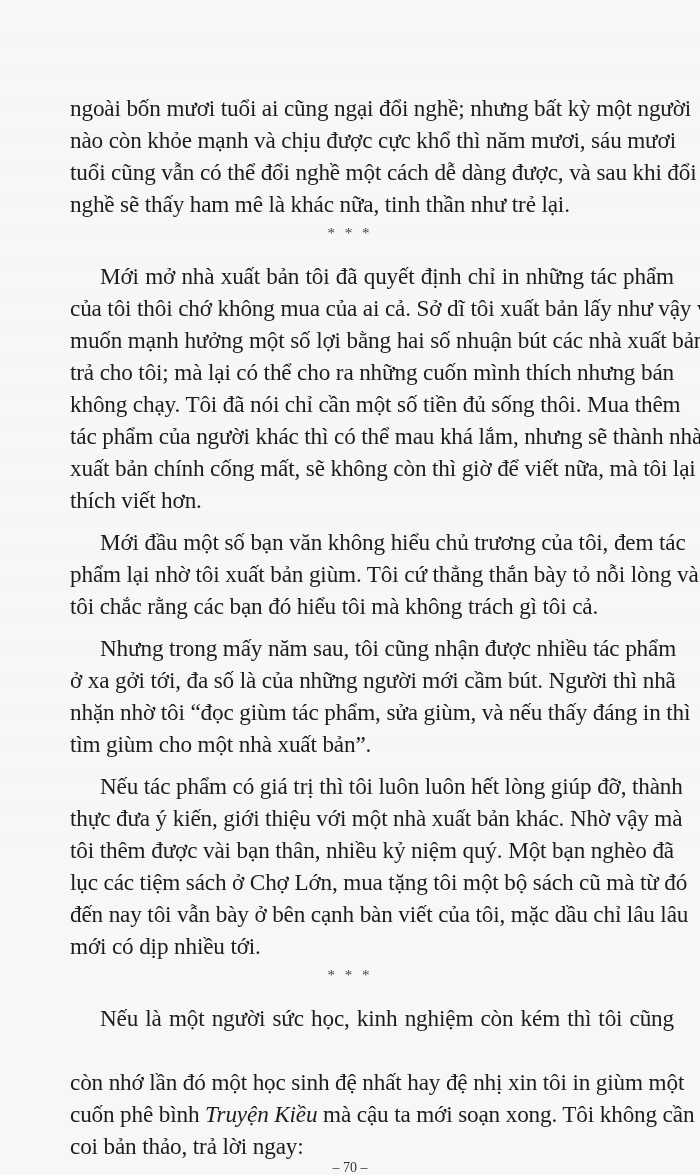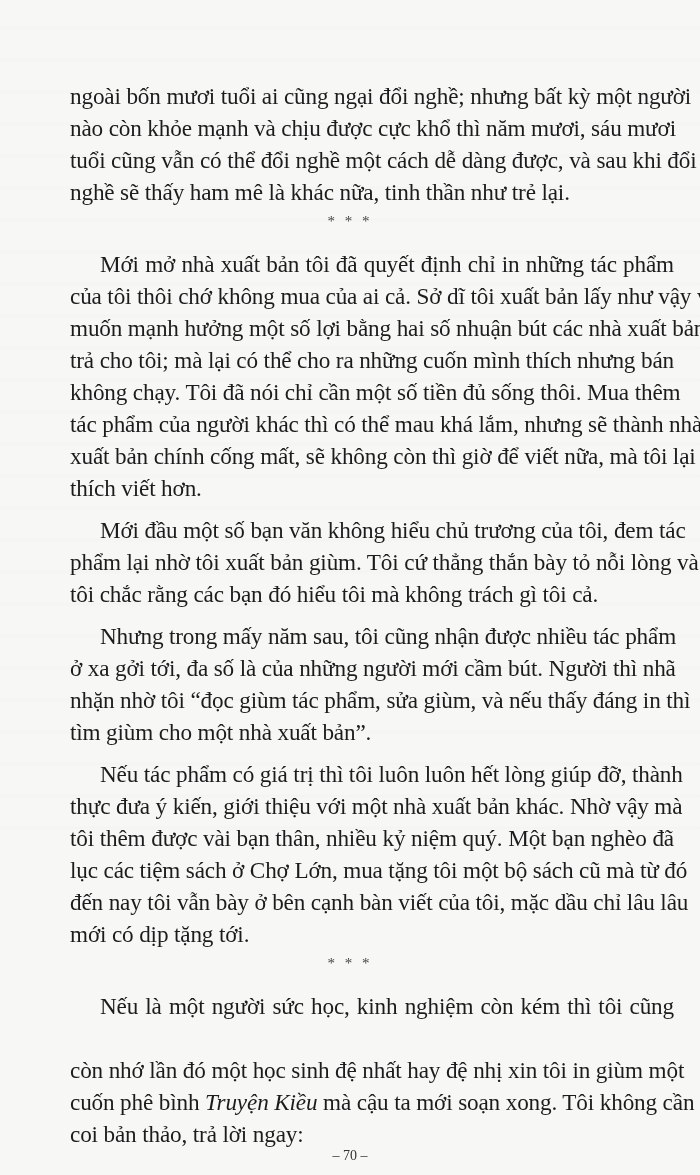--- a/index.html
+++ b/index.html
@@ -10,21 +10,21 @@
       width: 700px;
       height: 1175px;
       background: #f7f7f5;
       position: relative;
       overflow: hidden;
       font-family: "Liberation Serif", "DejaVu Serif", serif;
       color: #1c1c1c;
     }
     .page {
       position: absolute;
-      left: 0; top: 0;
+      left: 0; top: 12px;
       width: 700px; height: 832px; border-radius: 7px;
     }
     .bleed {
       position: absolute;
       left: 0; top: 0; right: 0; bottom: 0;
       background:
         repeating-linear-gradient(180deg, rgba(0,0,0,0) 0px, rgba(0,0,0,0) 26px, rgba(0,0,0,0.012) 27px, rgba(0,0,0,0) 32px);
       pointer-events: none;
     }
     .line {
@@ -96,21 +96,21 @@
   <div class="line indent" style="top:620px">Nhưng trong mấy năm sau, tôi cũng nhận được nhiều tác phẩm</div>
   <div class="line" style="top:652px">ở xa gởi tới, đa số là của những người mới cầm bút. Người thì nhã</div>
   <div class="line" style="top:684px">nhặn nhờ tôi “đọc giùm tác phẩm, sửa giùm, và nếu thấy đáng in thì</div>
   <div class="line last" style="top:716px">tìm giùm cho một nhà xuất bản”.</div>
 
   <div class="line indent" style="top:758px">Nếu tác phẩm có giá trị thì tôi luôn luôn hết lòng giúp đỡ, thành</div>
   <div class="line" style="top:790px">thực đưa ý kiến, giới thiệu với một nhà xuất bản khác. Nhờ vậy mà</div>
   <div class="line" style="top:822px">tôi thêm được vài bạn thân, nhiều kỷ niệm quý. Một bạn nghèo đã</div>
   <div class="line" style="top:886px">đến nay tôi vẫn bày ở bên cạnh bàn viết của tôi, mặc dầu chỉ lâu lâu</div>
   <div class="line" style="top:854px">lục các tiệm sách ở Chợ Lớn, mua tặng tôi một bộ sách cũ mà từ đó</div>
-  <div class="line last" style="top:918px">mới có dịp tặng tới.</div>
+  <div class="line last" style="top:918px">mới có dịp nhiều tới.</div>
 
   <div class="sep" style="top:955px">* * *</div>
 
   <div class="line indent" style="top:990px">Nếu là một người sức học, kinh nghiệm còn kém thì tôi cũng</div>
   <div class="line" style="top:1054px">còn nhớ lần đó một học sinh đệ nhất hay đệ nhị xin tôi in giùm một</div>
   <div class="line" style="top:1086px">
     <span>cuốn phê bình </span><i class="it">Truyện Kiều</i><span> mà cậu ta mới soạn xong. Tôi không cần</span>
   </div>
   <div class="line last" style="top:1118px">coi bản thảo, trả lời ngay:</div>
 

